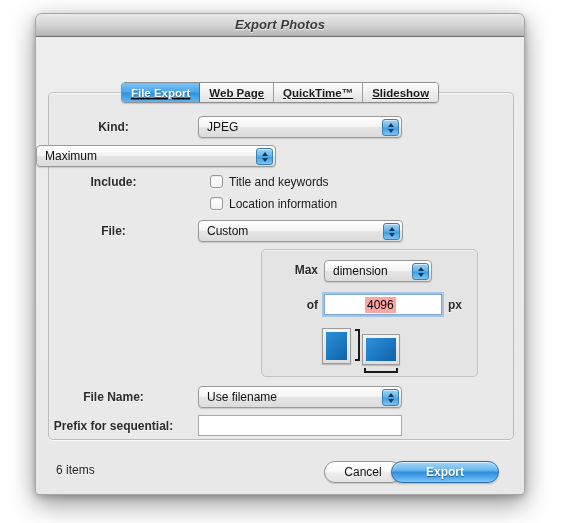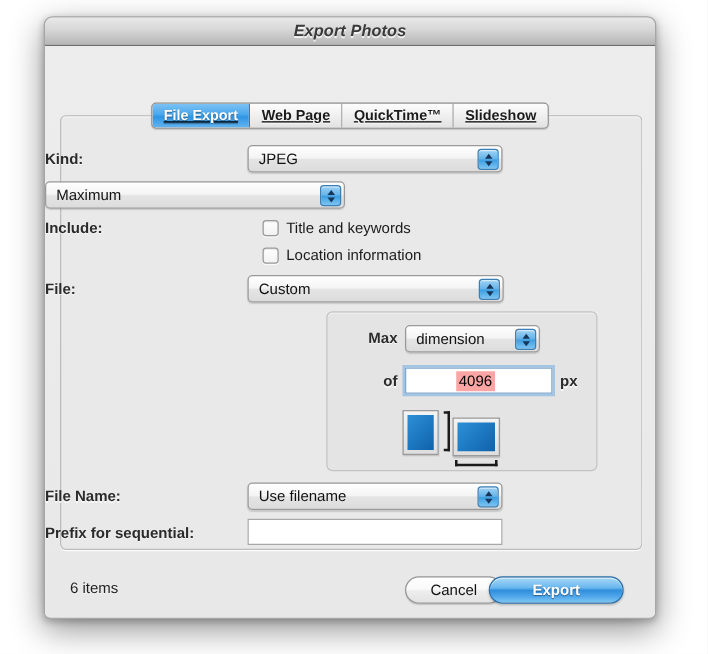--- a/index.html
+++ b/index.html
@@ -102,21 +102,21 @@
   }
 
   
   .row {
     position: absolute;
     display: flex;
     align-items: center;
   }
   .lbl {
     width: 162px;
-    text-align: left;
+    text-align: center;
     padding-right: 7px;
     font-size: 12px;
     font-weight: bold;
     color: #2b2b2b;
     text-shadow: 0 1px 0 rgba(255,255,255,0.7);
     white-space: nowrap;
   }
 
   
   .popup {
@@ -152,21 +152,21 @@
   }
   .stepper .up, .stepper .dn {
     width: 0; height: 0;
     border-left: 3.5px solid transparent;
     border-right: 3.5px solid transparent;
   }
   .stepper .up { border-bottom: 4px solid #16365a; }
   .stepper .dn { border-top: 4px solid #16365a; }
 
   
-  .cbrow { display: flex; align-items: flex-end; padding-left: 12px; }
+  .cbrow { display: flex; align-items: flex-start; padding-left: 12px; }
   .cbox {
     width: 13px; height: 13px;
     border: 1px solid #999;
     border-radius: 3px;
     background: linear-gradient(to bottom, #ffffff 0%, #f2f2f2 100%);
     box-shadow: inset 0 1px 1px rgba(0,0,0,0.08), 0 1px 0 rgba(255,255,255,0.8);
     margin-right: 6px;
     flex: 0 0 auto;
     cursor: default;
   }

